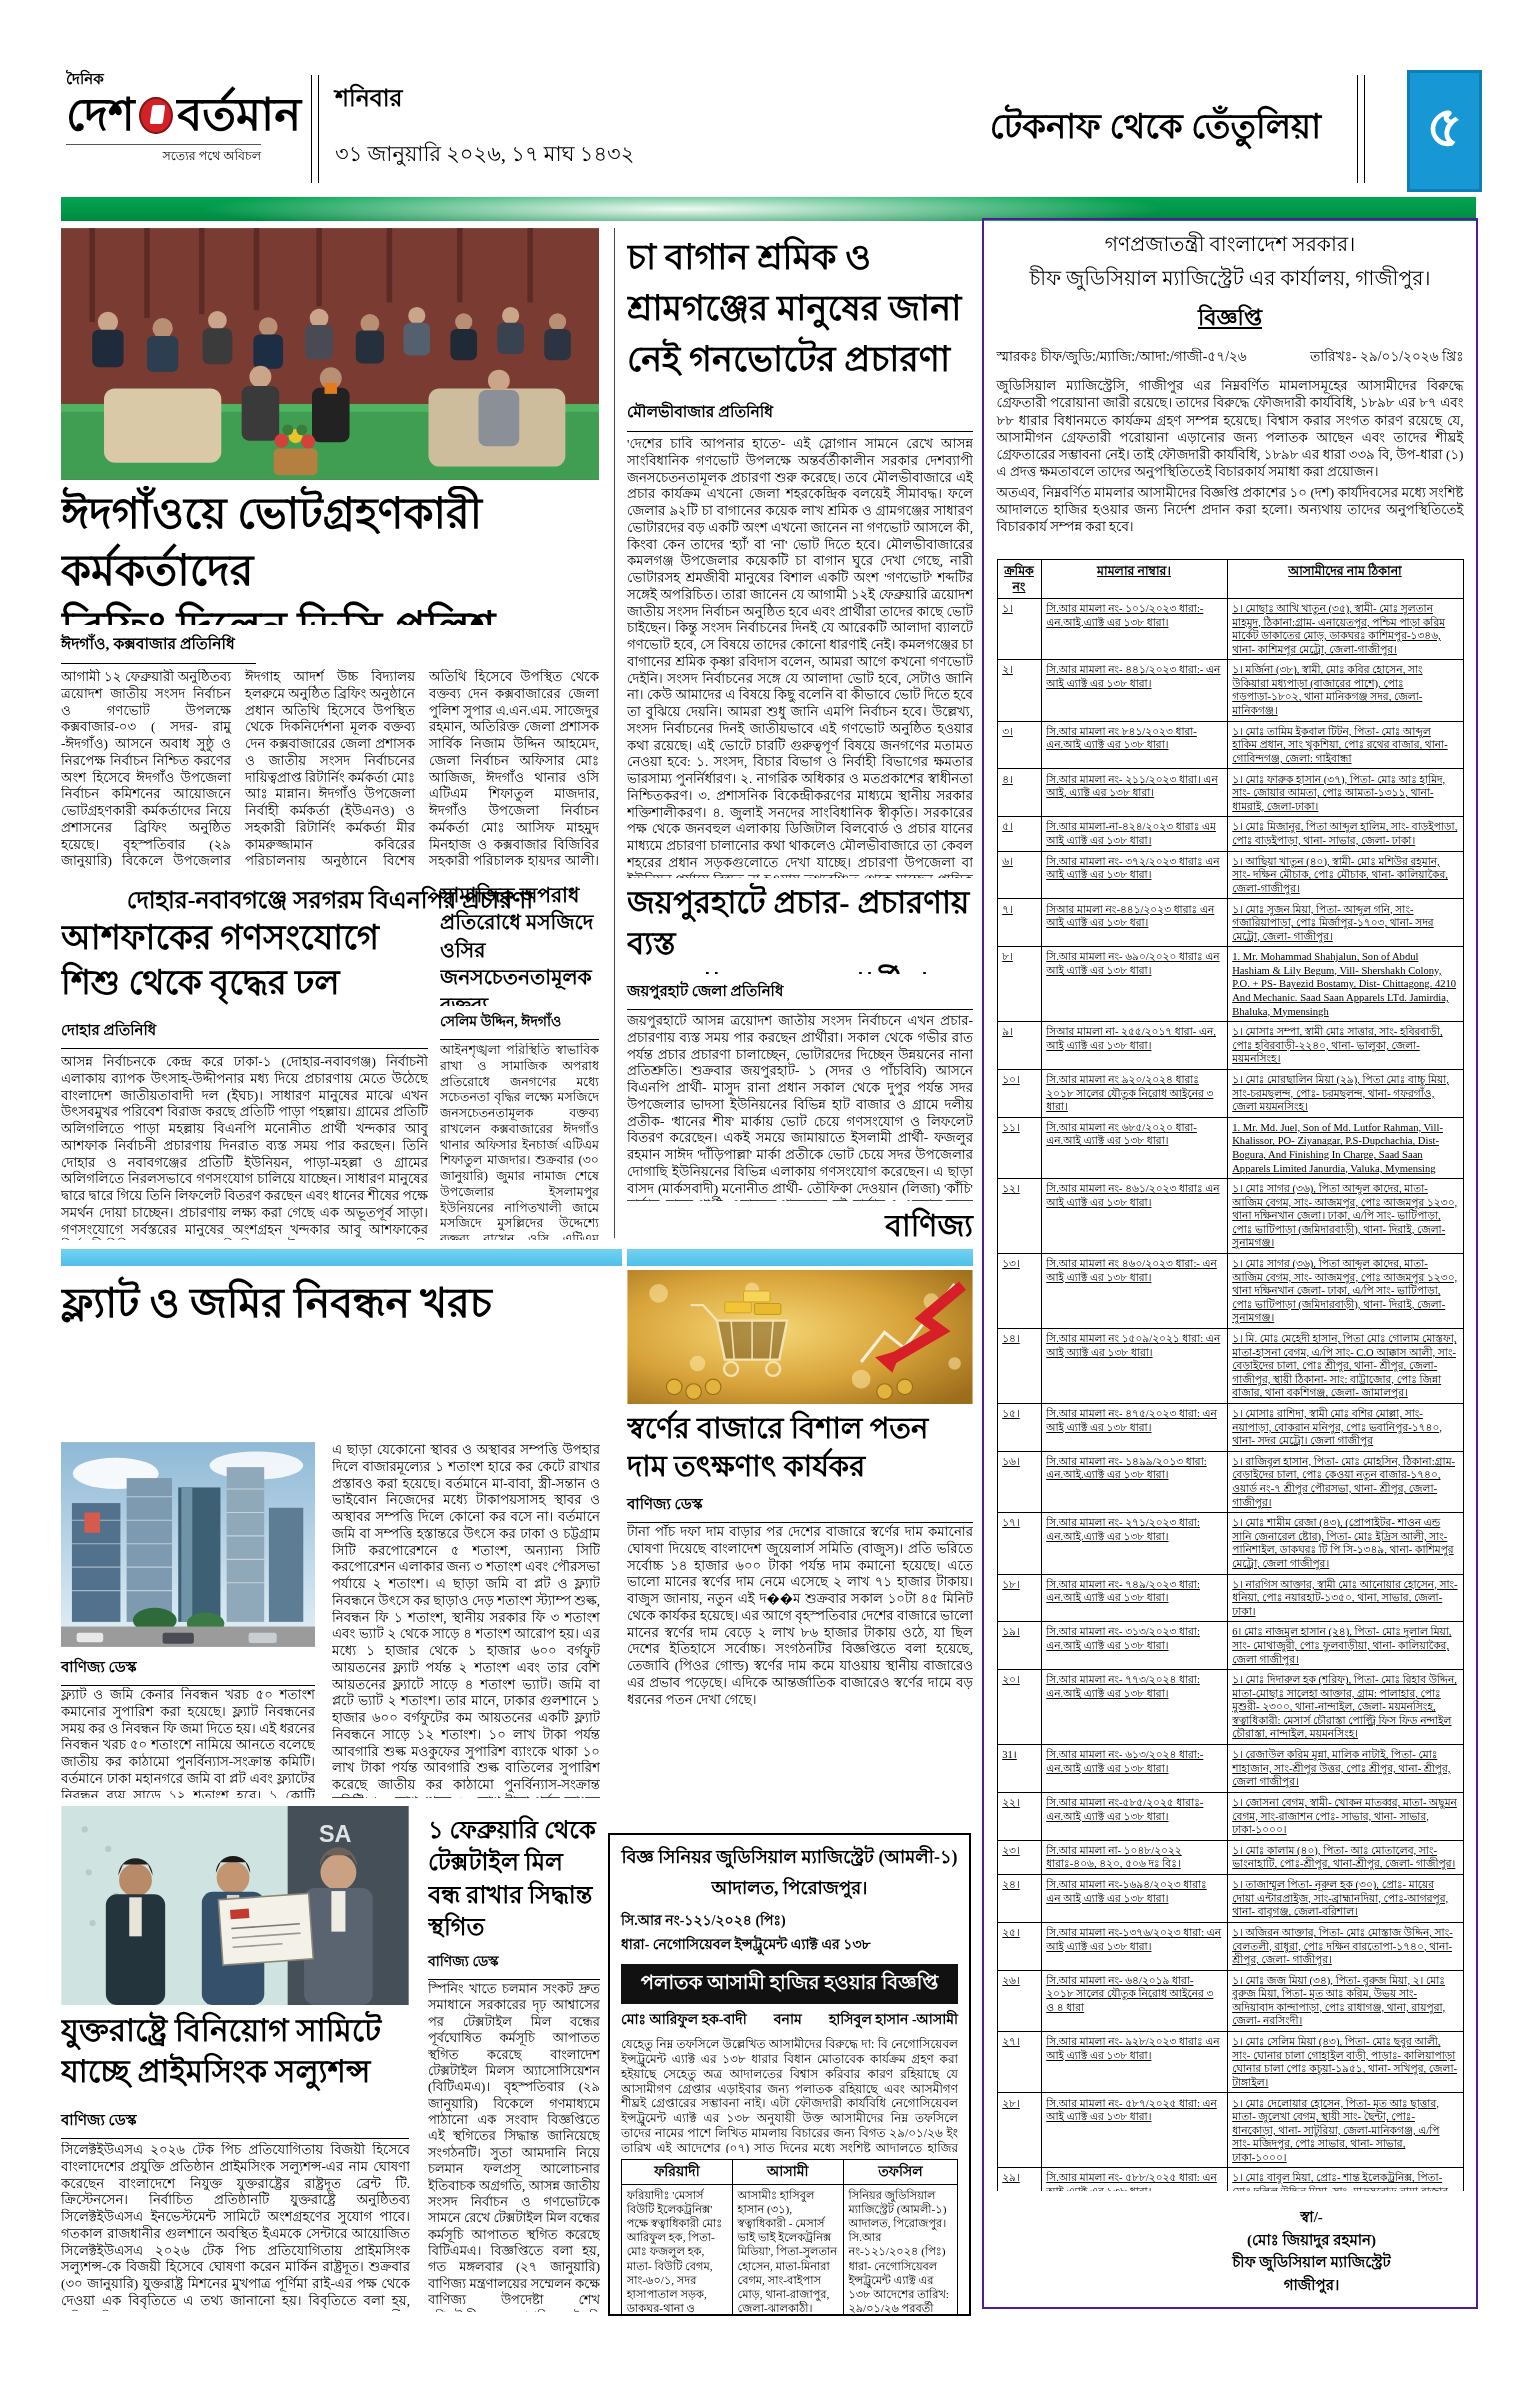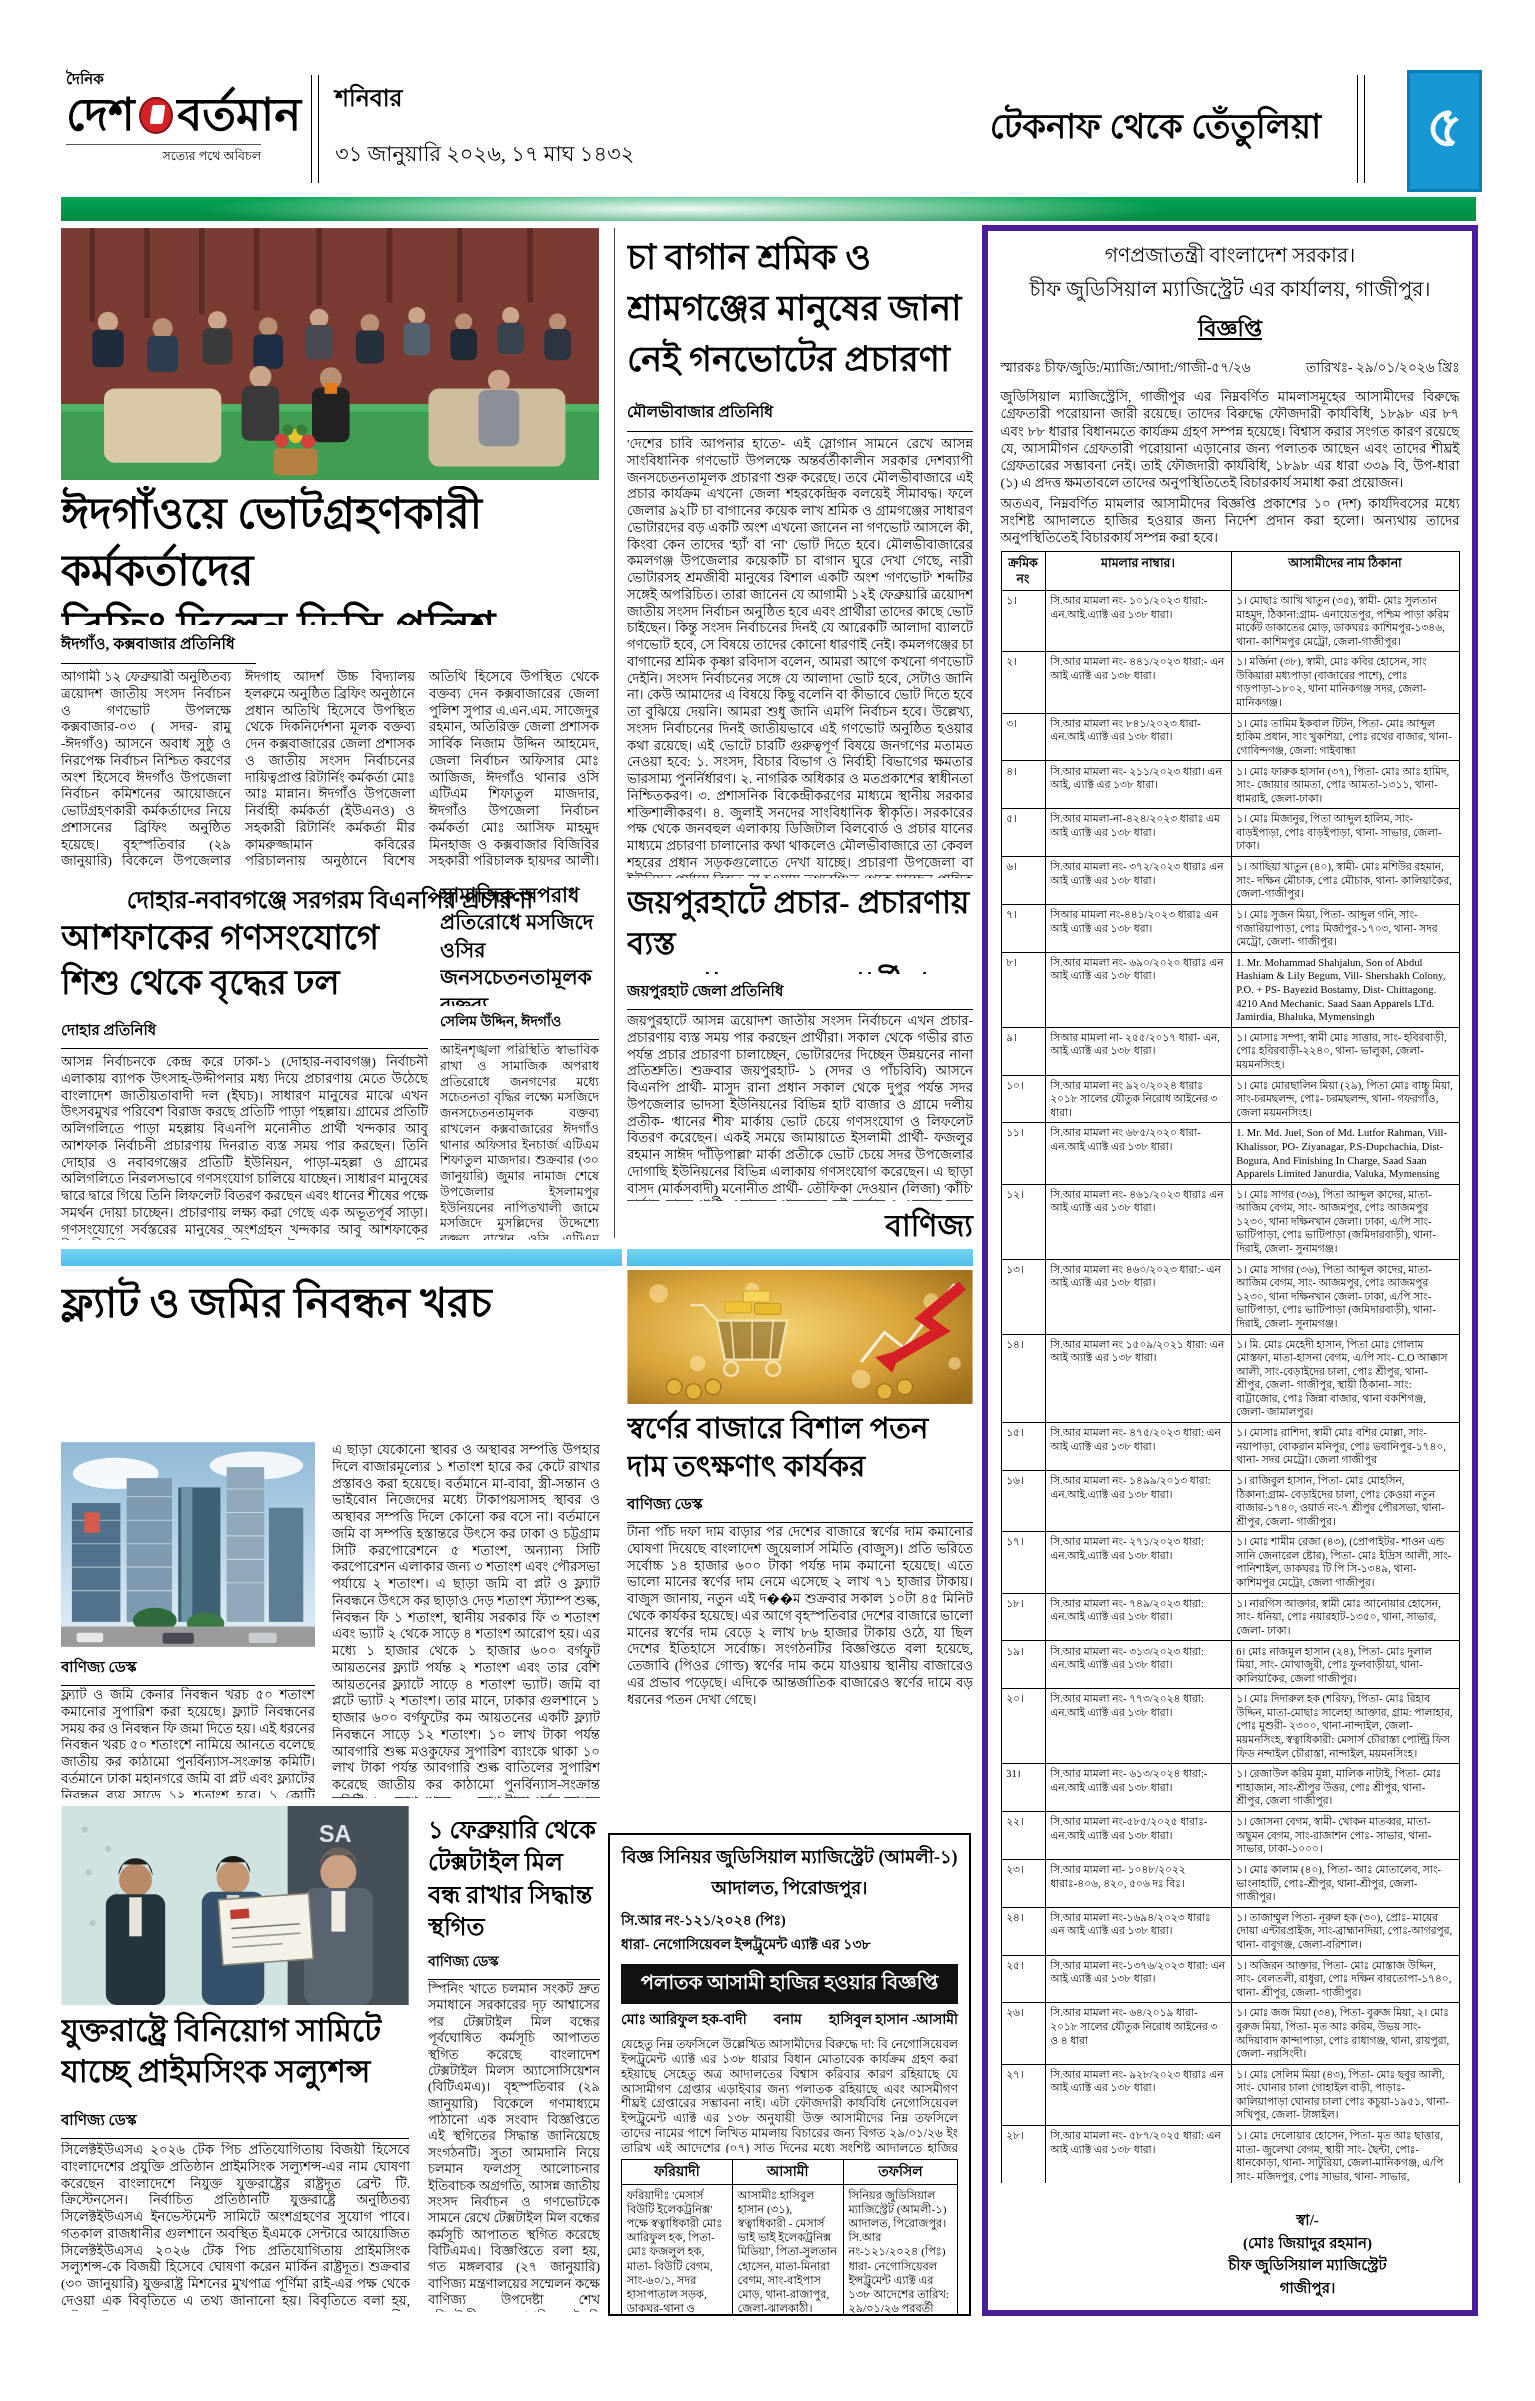--- a/index.html
+++ b/index.html
@@ -356,31 +356,31 @@
       </tr>
       <tr>
         <td>ফরিয়াদীঃ 'মেসার্স বিউটি ইলেকট্রনিক্স' পক্ষে স্বত্বাধিকারী মোঃ আরিফুল হক, পিতা- মোঃ ফজলুল হক, মাতা- বিউটি বেগম, সাং-৬০/১, সদর হাসাপাতাল সড়ক, ডাকঘর-থানা ও জেলা- পিরোজপুর। মোবাঃ ০১৩০০-৬৯৮১৭০।</td>
         <td>আসামীঃ হাসিবুল হাসান (৩১), স্বত্বাধিকারী - মেসার্স ভাই ভাই ইলেকট্রনিক্স মিডিয়া', পিতা-সুলতান হোসেন, মাতা-মিনারা বেগম, সাং-বাইপাস মোড়, থানা-রাজাপুর, জেলা-ঝালকাঠী।</td>
         <td>সিনিয়র জুডিসিয়াল ম্যাজিস্ট্রেট (আমলী-১) আদালত, পিরোজপুর। সি.আর নং-১২১/২০২৪ (পিঃ) ধারা- নেগোসিয়েবল ইন্সট্রুমেন্ট এ্যাক্ট এর ১৩৮ আদেশের তারিখ: ২৯/০১/২৬ পরবর্তী তারিখ : . . . . . . . . .</td>
       </tr>
     </tbody>
       </table>
   </div>
 
-  <div class="abs clip" style="left:982px;top:225px;width:496px;height:2091px;border:6px solid #4c1d95;padding:9.4px 12.5px;box-sizing:border-box;">
+  <div class="abs clip" style="left:982px;top:218px;width:496px;height:2091px;border:2px solid #4c1d95;padding:9.4px 12.5px;box-sizing:border-box;">
     <div class="ctr" style="font-size:20.3px;">গণপ্রজাতন্ত্রী বাংলাদেশ সরকার।</div>
     <div class="ctr" style="font-size:20.3px;">চীফ জুডিসিয়াল ম্যাজিস্ট্রেট এর কার্যালয়, গাজীপুর।</div>
     <div class="ctr b" style="font-size:22px;text-decoration:underline;margin:3.1px 0 7.8px 0;">বিজ্ঞপ্তি</div>
     <div style="display:flex;justify-content:space-between;font-size:13.7px;">
       <span>স্মারকঃ চীফ/জুডি:/ম্যাজি:/আদা:/গাজী-৫৭/২৬</span>
       <span>তারিখঃ- ২৯/০১/২০২৬ খ্রিঃ</span>
     </div>
     <div class="just" style="font-size:13.3px;line-height:1.3;margin-top:7.8px;">জুডিসিয়াল ম্যাজিস্ট্রেসি, গাজীপুর এর নিম্নবর্ণিত মামলাসমূহের আসামীদের বিরুদ্ধে গ্রেফতারী পরোয়ানা জারী রয়েছে। তাদের বিরুদ্ধে ফৌজদারী কার্যবিধি, ১৮৯৮ এর ৮৭ এবং ৮৮ ধারার বিধানমতে কার্যক্রম গ্রহণ সম্পন্ন হয়েছে। বিশ্বাস করার সংগত কারণ রয়েছে যে, আসামীগন গ্রেফতারী পরোয়ানা এড়ানোর জন্য পলাতক আছেন এবং তাদের শীঘ্রই গ্রেফতারের সম্ভাবনা নেই। তাই ফৌজদারী কার্যবিধি, ১৮৯৮ এর ধারা ৩৩৯ বি, উপ-ধারা (১) এ প্রদত্ত ক্ষমতাবলে তাদের অনুপস্থিতিতেই বিচারকার্য সমাধা করা প্রয়োজন।</div>
     <div class="just" style="font-size:13.3px;line-height:1.3;margin-top:3.1px;">অতএব, নিম্নবর্ণিত মামলার আসামীদের বিজ্ঞপ্তি প্রকাশের ১০ (দশ) কার্যদিবসের মধ্যে সংশিষ্ট আদালতে হাজির হওয়ার জন্য নির্দেশ প্রদান করা হলো। অন্যথায় তাদের অনুপস্থিতিতেই বিচারকার্য সম্পন্ন করা হবে।</div>
-    <div class="clip" style="height:1632px;margin-top:4px;">
+    <div class="clip" style="height:1632px;margin-top:23px;text-decoration:underline;">
       <table class="notice gz-table">
         <colgroup>
             <col style="width:44px">
             <col style="width:186px">
             <col>
           </colgroup>
         <thead>
           <tr>
             <th>ক্রমিক নং</th>
             <th>মামলার নাম্বার।</th>

